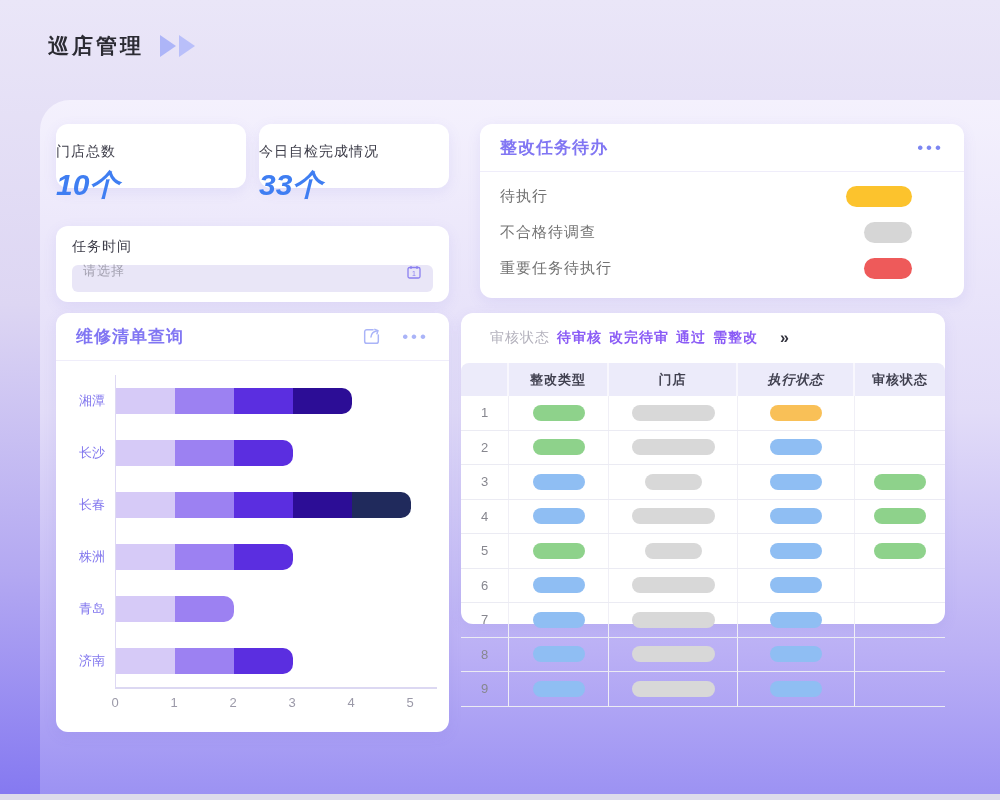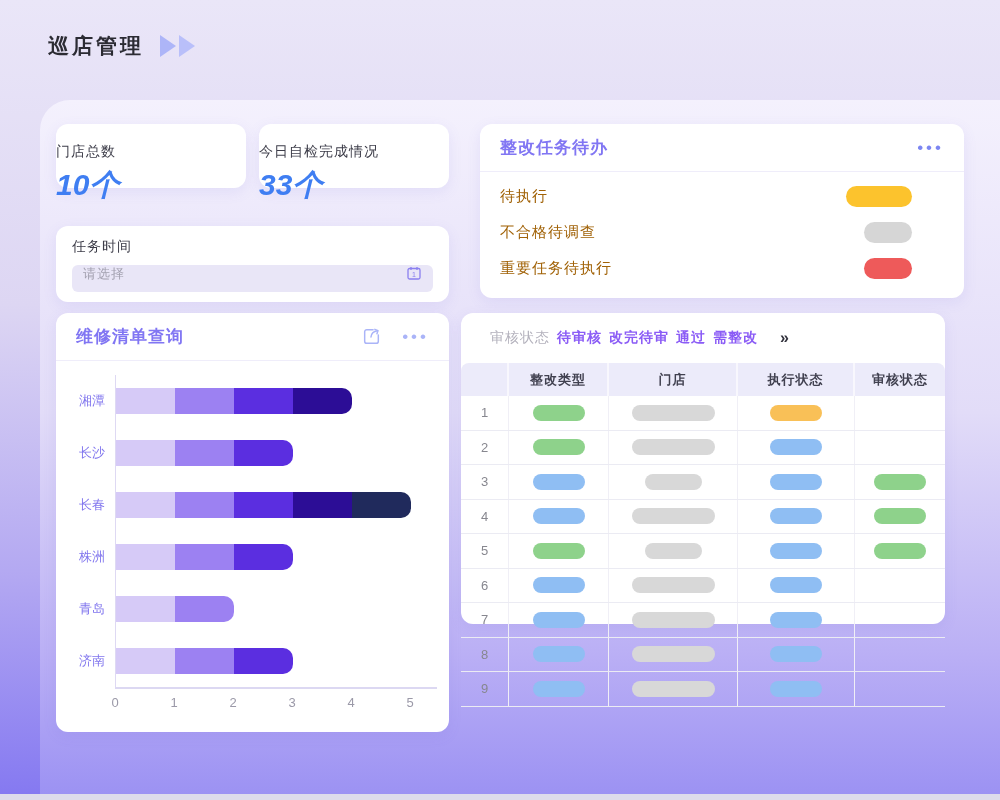--- a/index.html
+++ b/index.html
@@ -21,21 +21,21 @@
   }
   .bottom-strip { position:absolute; left:0; right:0; bottom:0; height:6px; background:#dddbeb; }
 
   .card { position:absolute; background:#fff; border-radius:12px; box-shadow:0 4px 14px rgba(108,95,220,.10); }
   .stat-card { width:190px; height:64px; }
   .stat-label { margin-top:19px; font-size:14px; color:#3d3d49; letter-spacing:1px; }
   .stat-value { margin-top:4px; font-size:30px; font-weight:bold; font-style:italic; color:#3f7ef2; }
 
   .tt-panel { left:16px; top:126px; width:393px; height:76px; padding:12px 16px; }
   .tt-label { font-size:14px; color:#3d3d49; letter-spacing:1px; }
-  .date-input { margin-top:9px; height:27px; background:#e9e6f7; border-radius:6px; display:flex; align-items:flex-start; padding:0 11px; cursor:pointer; }
+  .date-input { margin-top:9px; height:27px; background:#e9e6f7; border-radius:6px; display:flex; align-items:flex-end; padding:12px 11px; cursor:pointer; }
   .placeholder { font-size:13px; color:#a3a1b0; letter-spacing:1px; }
   .date-input svg { margin-left:auto; }
 
   .panel-header { height:48px; display:flex; align-items:center; padding:0 20px; border-bottom:1px solid #efedfa; }
   .panel-title { font-size:17px; font-weight:bold; color:#8176f3; letter-spacing:1px; }
   .hdr-icons { margin-left:auto; display:flex; align-items:center; gap:20px; }
   .ellipsis { font-size:17px; letter-spacing:3px; line-height:10px; cursor:pointer; }
   .ellipsis.light { color:#aab4f8; }
   .ellipsis.blue { color:#7c86f2; }
 
@@ -47,32 +47,32 @@
   .bar { display:flex; height:26px; }
   .seg { width:59px; height:26px; }
   .seg.last { border-radius:0 10px 10px 0; }
   .axis-line { margin-left:59px; width:322px; border-top:2px solid #dcd8f2; }
   .ticks { position:relative; margin-left:59px; height:22px; }
   .ticks span { position:absolute; top:6px; transform:translateX(-50%); font-size:13px; color:#9b99a8; }
 
   .todo-panel { left:440px; top:24px; width:484px; height:174px; }
   .todo-list { padding:6px 20px 0 20px; }
   .todo-row { display:flex; align-items:center; height:36px; }
-  .todo-label { font-size:15px; color:#a16207; letter-spacing:1px; }
+  .todo-label { font-size:15px; color:#737373; letter-spacing:1px; }
   .todo-pill { margin-left:auto; margin-right:32px; height:21px; border-radius:11px; }
 
   .table-panel { left:421px; top:213px; width:484px; height:311px; }
   .filter-bar { height:50px; display:flex; align-items:center; padding:0 18px 0 29px; }
   .filter-label { font-size:14px; color:#b3b1bc; letter-spacing:1px; }
   .filter-opt { font-size:14px; font-weight:700; color:#8b5cf6; letter-spacing:1px; margin-left:7px; cursor:pointer; }
   .filter-more { font-size:16px; font-weight:700; color:#32323c; margin-left:22px; cursor:pointer; }
   .grid { width:100%; }
   .grid-row { display:flex; }
   .gc { display:flex; align-items:center; justify-content:center; }
-  .c0 { width:48px; } .c1 { width:100px; } .c2 { width:129px; } .c3 { width:117px; } .c4 { width:90px; }
+  .c0 { width:48px; } .c1 { width:100px; } .c2 { width:129px; } .c3 { width:117px;font-style:italic; } .c4 { width:90px; }
   .grid-head { background:#ecebfa; height:33px; border-radius:8px 8px 0 0; }
   .grid-head .gc { font-size:13px; font-weight:700; color:#414150; letter-spacing:1px; border-right:2px solid #f8f7fd; }
   .grid-head .gc:last-child { border-right:none; }
   .body-row { height:34.5px; border-bottom:1px solid #ebebf3; }
   .body-row .gc { border-right:1px solid #f0eff6; height:100%; }
   .body-row .gc:last-child { border-right:none; }
   .row-num { font-size:13px; color:#87878f; }
   .pill { height:16px; border-radius:8px; }
 </style>
 </head>

